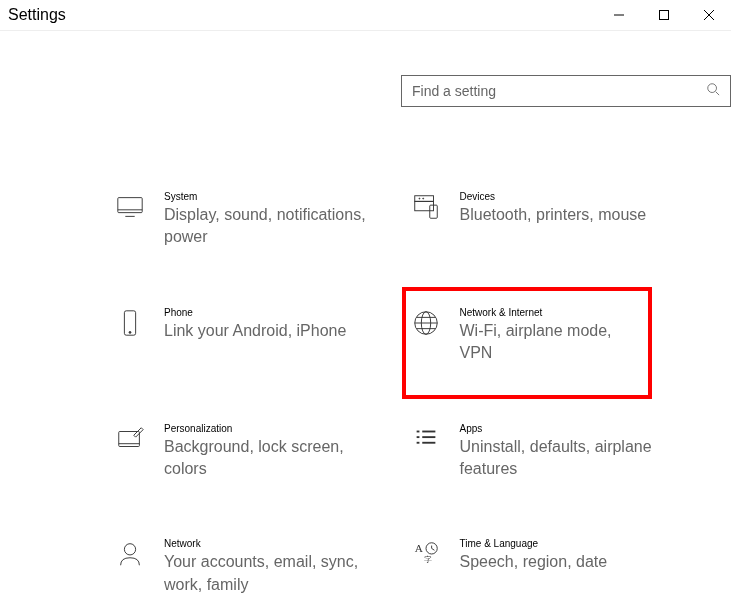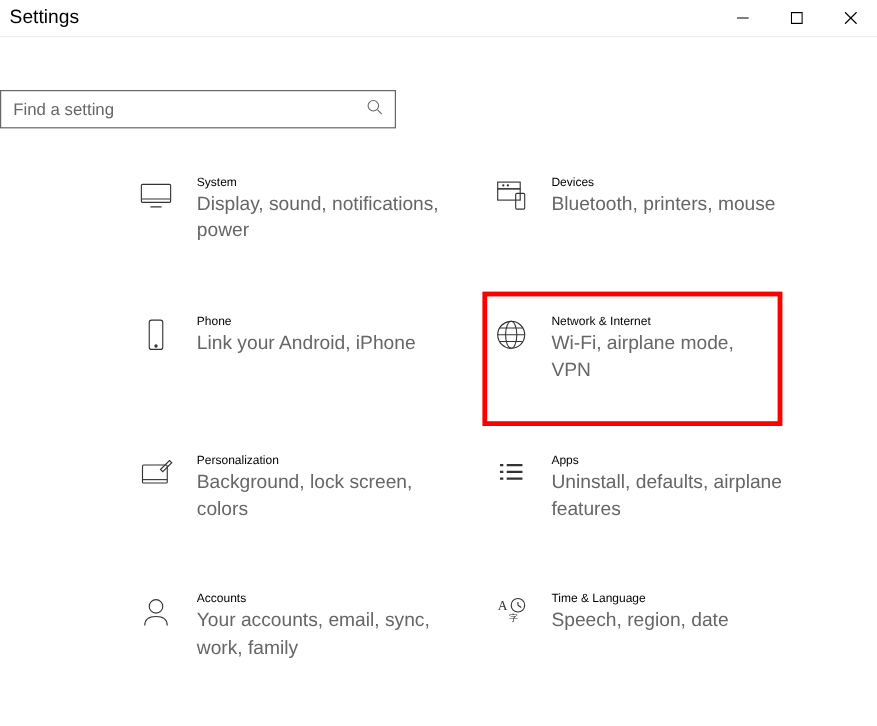--- a/index.html
+++ b/index.html
@@ -32,22 +32,22 @@
       display: flex;
       align-items: center;
       justify-content: center;
       font-size: 10px;
     }
     .content {
       padding-top: 45px;
     }
     .search-container {
       display: flex;
-      justify-content: flex-start;
-      margin-bottom: 36px;
+      justify-content: flex-end;
+      margin-bottom: 80px;
     }
     .search-box {
       width: 330px;
       height: 32px;
       border: 1px solid #666;
       display: flex;
       align-items: center;
       padding: 0 10px;
     }
     .search-input {
@@ -254,21 +254,21 @@
     </div>
 
     <div class="category">
       <div class="category-icon">
         <svg viewBox="0 0 32 32">
             <circle cx="16" cy="11" r="6"></circle>
             <path d="M6 28 Q6 20 16 20 Q26 20 26 28"></path>
           </svg>
       </div>
       <div class="category-text">
-        <div class="category-title">Accounts</div>
+        <div class="category-title">Network</div>
         <div class="category-desc">Your accounts, email, sync, work, family</div>
       </div>
     </div>
 
     <div class="category">
       <div class="category-icon">
         <svg viewBox="0 0 32 32">
             <text x="4" y="14" font-size="12" fill="#333" stroke="none" font-family="Segoe UI">A</text>
             <text x="14" y="24" font-size="8" fill="#333" stroke="none" font-family="Segoe UI">字</text>
             <circle cx="22" cy="10" r="6"></circle>

